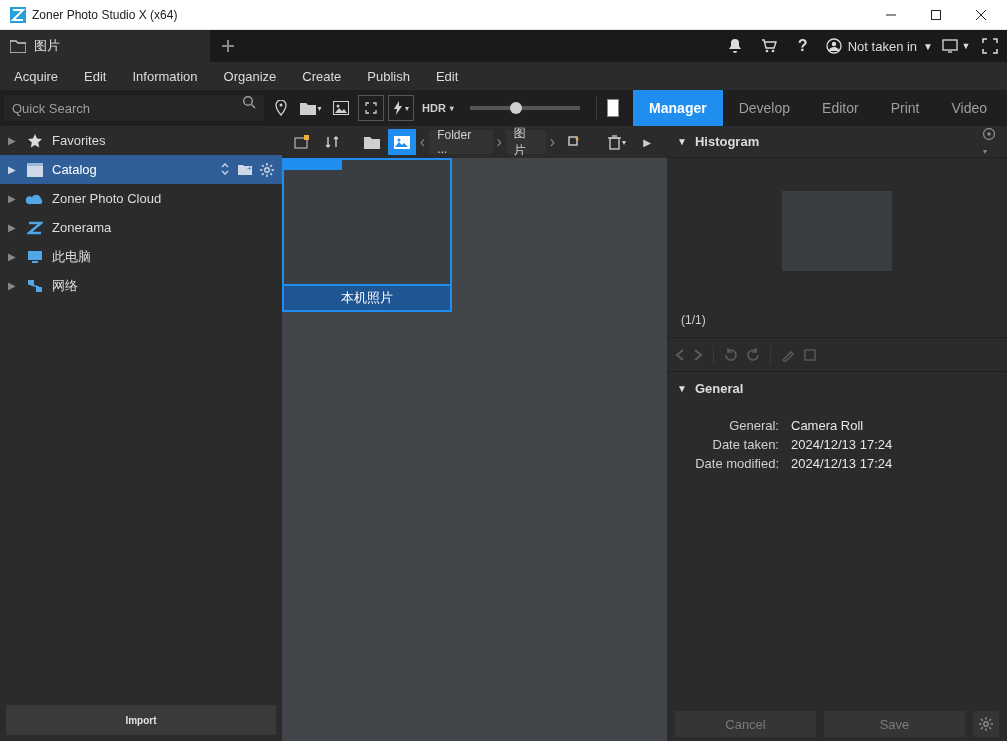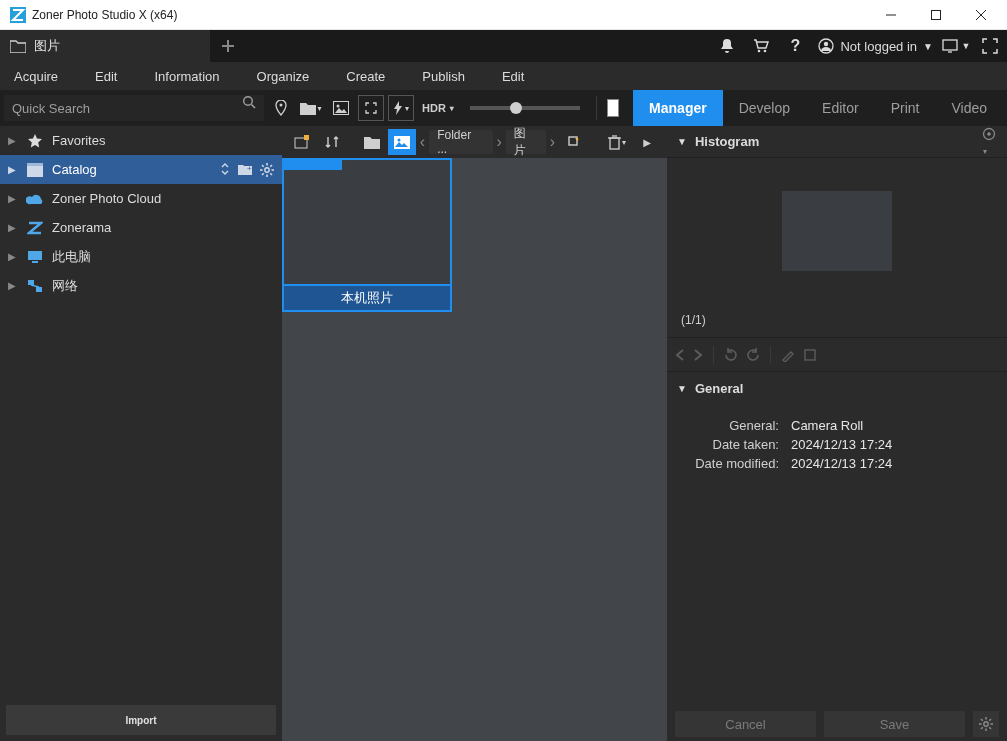--- a/index.html
+++ b/index.html
@@ -19,21 +19,21 @@
 .header-row { height: 32px; background: #1a1a1a; display: flex; align-items: stretch; }
 .header-row .tab { background: #2b2b2b; min-width: 210px; display: flex; align-items: center; color: #e0e0e0; font-size: 13px; padding: 0 10px; gap: 8px; }
 .header-row .tab .folder-ic { color: #cfcfcf; }
 .header-row .newtab { width: 36px; display: flex; align-items: center; justify-content: center; color: #888; }
 .header-row .spacer { flex: 1; }
 .header-row .ic { width: 34px; display: flex; align-items: center; justify-content: center; color: #dcdcdc; }
 .header-row .user { display: flex; align-items: center; color: #dcdcdc; padding: 0 6px; font-size: 13px; gap: 6px; }
 .header-row .user .chev { font-size: 10px; }
 
 
-.menubar { height: 28px; background: #2b2b2b; display: flex; align-items: center; padding: 4px 4px; gap: 17px; }
+.menubar { height: 28px; background: #2b2b2b; display: flex; align-items: center; padding: 4px 4px; gap: 6px; }
 .menubar .mi { color: #dcdcdc; font-size: 13px; padding: 4px 10px; }
 
 
 .toolrow { height: 36px; background: #1f1f1f; display: flex; align-items: center; padding: 0 4px; gap: 4px; }
 .toolrow .search { width: 260px; height: 26px; background: #262626; display: flex; padding: 0 8px; color: #9e9e9e; font-size: 13px; }
 .toolrow .search input { flex:1; background: transparent; border: none; outline: none; color: #dcdcdc; font-size: 13px; }
 .toolrow .search input::placeholder { color: #9e9e9e; }
 .toolrow .search .mag { color: #9e9e9e; }
 .toolrow .ticon { width: 26px; height: 26px; display: flex; align-items: center; justify-content: center; color: #cfcfcf; }
 .toolrow .ticon.box { border: 1px solid #555; }
@@ -162,21 +162,21 @@
       </div>
     <div class="ic">
         <span style="color:#dcdcdc;font-size:16px;font-weight:bold">?</span>
       </div>
     <div class="user">
       <svg width="16" height="16" viewBox="0 0 16 16">
           <circle cx="8" cy="8" r="7" fill="none" stroke="#dcdcdc" stroke-width="1.3"></circle>
           <circle cx="8" cy="6" r="2.2" fill="#dcdcdc"></circle>
           <path d="M3 13a5 4 0 0 1 10 0" fill="#dcdcdc"></path>
         </svg>
-      <span>Not logged in</span>
+      <span>Not taken in</span>
       <span class="chev">▼</span>
     </div>
     <div class="ic">
         <svg width="18" height="14" viewBox="0 0 18 14">
           <rect x="1" y="1" width="14" height="10" fill="none" stroke="#dcdcdc" stroke-width="1.3"></rect>
           <line x1="6" y1="13" x2="10" y2="13" stroke="#dcdcdc" stroke-width="1.3"></line>
         </svg>
         <span style="color:#dcdcdc;font-size:9px;margin-left:2px">▼</span>
       </div>
     <div class="ic">

